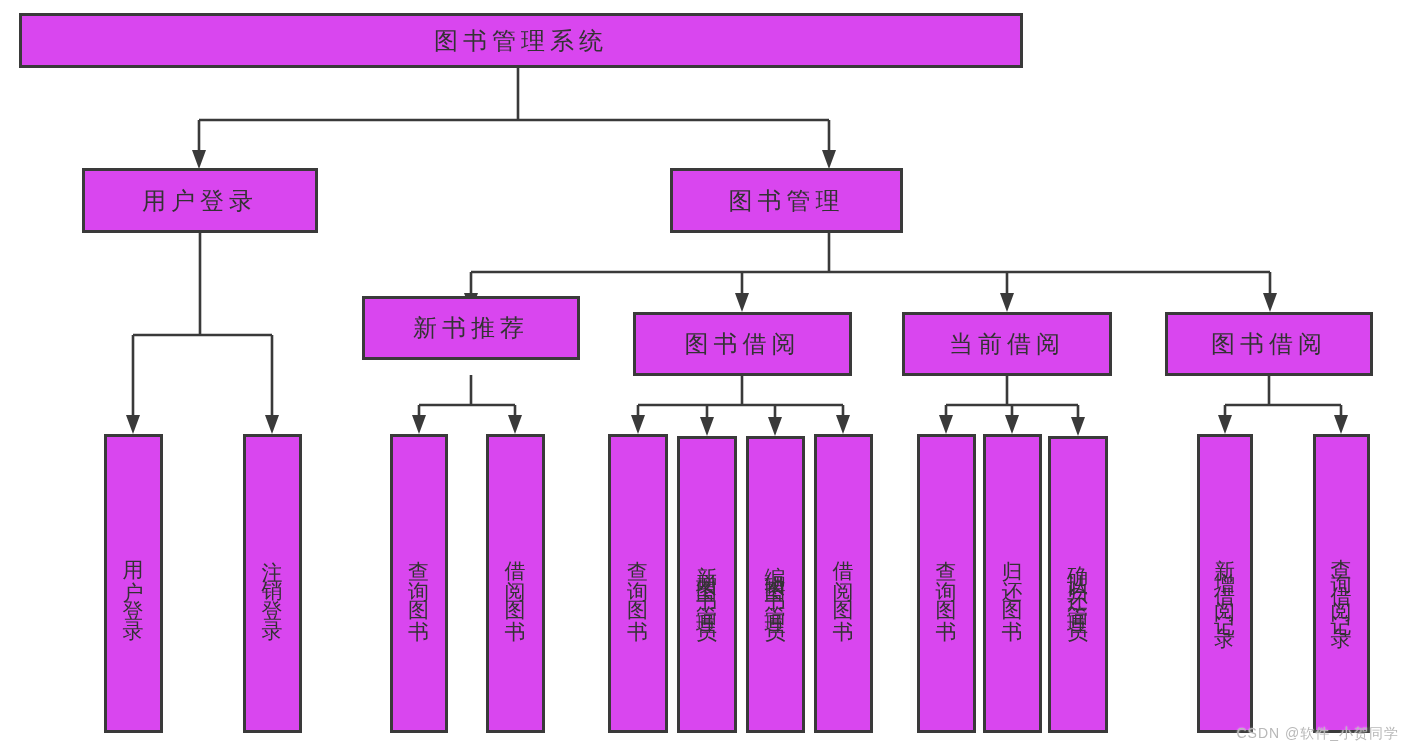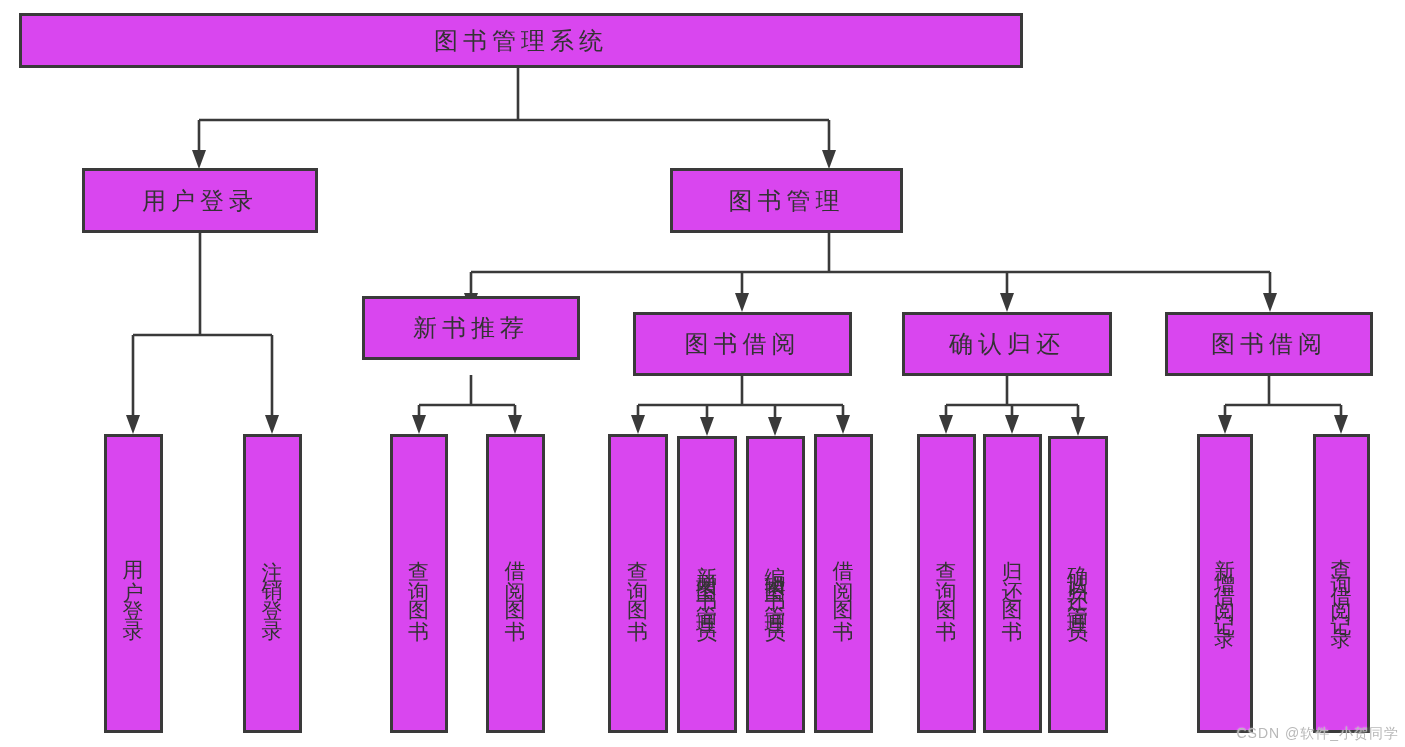--- a/index.html
+++ b/index.html
@@ -123,21 +123,21 @@
     <span class="lbl">图书管理</span>
   </div>
 
   <div class="node node-h" style="left:362px;top:296px;width:218px;height:64px">
     <span class="lbl">新书推荐</span>
   </div>
   <div class="node node-h" style="left:633px;top:312px;width:219px;height:64px">
     <span class="lbl">图书借阅</span>
   </div>
   <div class="node node-h" style="left:902px;top:312px;width:210px;height:64px">
-    <span class="lbl">确认归还</span>
+    <span class="lbl">当前借阅</span>
   </div>
   <div class="node node-h" style="left:1165px;top:312px;width:208px;height:64px">
     <span class="lbl">图书借阅</span>
   </div>
 
   <div class="node node-v ls-short" style="left:104px;top:434px;width:59px;height:299px">
     <span class="lbl-v">用户登录</span>
   </div>
   <div class="node node-v ls-short" style="left:243px;top:434px;width:59px;height:299px">
     <span class="lbl-v">注销登录</span>

